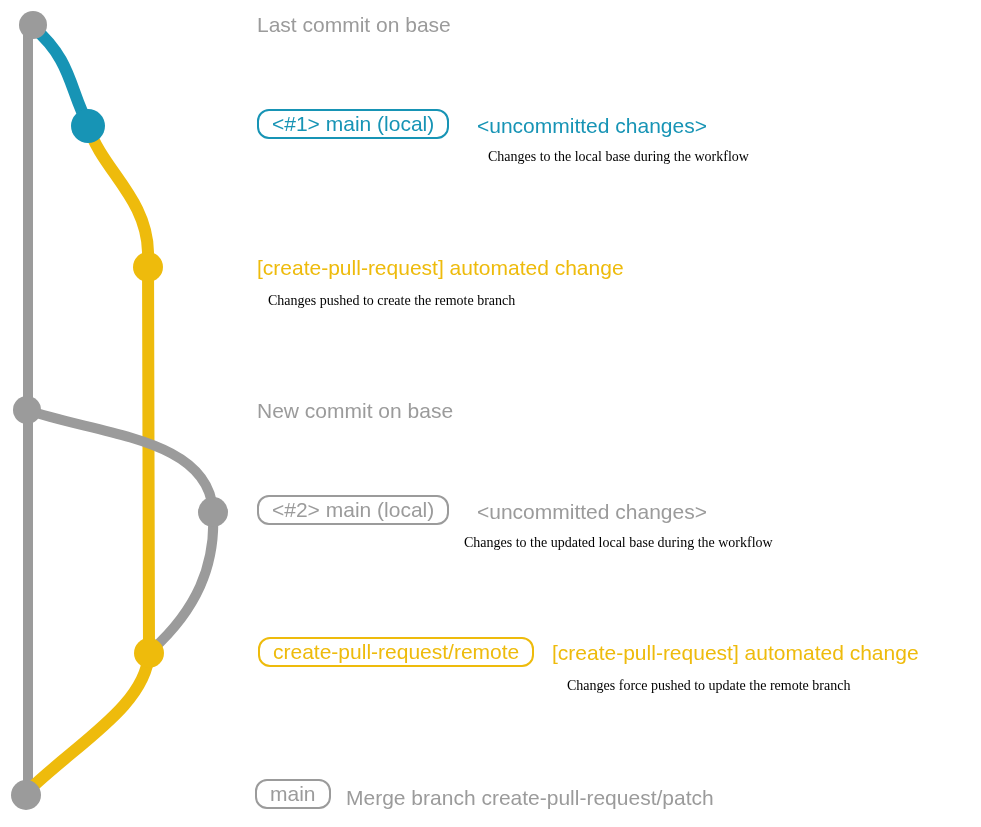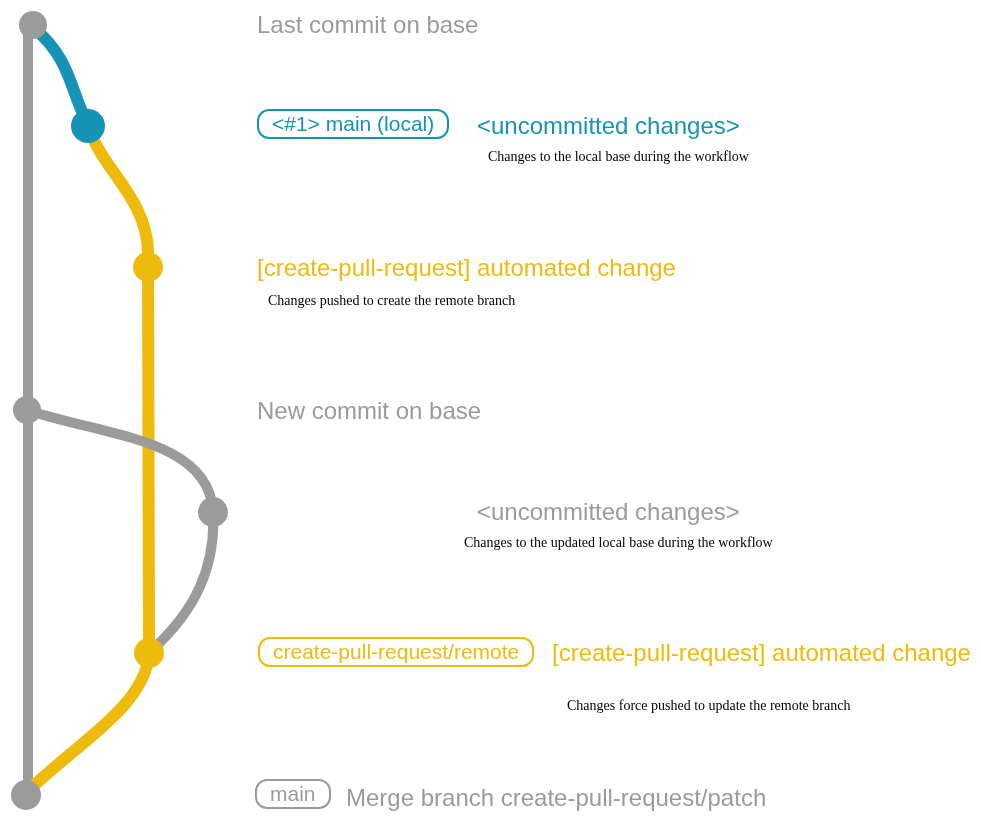--- a/index.html
+++ b/index.html
@@ -14,21 +14,21 @@
   .graph-svg { position: absolute; left: 0; top: 0; }
   .edge { fill: none; stroke-linecap: round; }
   .edge.gray   { stroke: var(--gray,   #9b9b9b); }
   .edge.teal   { stroke: var(--teal,   #1794b5); }
   .edge.yellow { stroke: var(--yellow, #eebb0c); }
   .dot.gray    { fill: var(--gray,   #9b9b9b); }
   .dot.teal    { fill: var(--teal,   #1794b5); }
   .dot.yellow  { fill: var(--yellow, #eebb0c); }
 
   .txt { position: absolute; white-space: nowrap; }
-  .sans  { font-family: "Liberation Sans", sans-serif; font-size: 24px; line-height: 26px; }
+  .sans  { font-family: "Liberation Sans", sans-serif; font-size: 21px; line-height: 26px; }
   .serif { font-family: "Liberation Serif", serif; font-size: 14px; line-height: 24px; color: var(--caption, #000000); }
   .c-gray   { color: var(--gray,   #9b9b9b); }
   .c-teal   { color: var(--teal,   #1794b5); }
   .c-yellow { color: var(--yellow, #eebb0c); }
 
   .badge {
     position: absolute;
     display: inline-flex;
     align-items: center;
     border: 2px solid currentColor;
@@ -68,27 +68,30 @@
       <span>&lt;#1&gt; main (local)</span>
     </div>
   <div class="txt sans c-teal" style="left:477px; top:113px;">&lt;uncommitted changes&gt;</div>
   <div class="txt serif" style="left:488px; top:145px;">Changes to the local base during the workflow</div>
 
   <div class="txt sans c-yellow" style="left:257px; top:255px;">[create-pull-request] automated change</div>
   <div class="txt sans c-gray" style="left:257px; top:398px;">New commit on base</div>
 
   <div class="txt serif" style="left:268px; top:289px;">Changes pushed to create the remote branch</div>
 
+  <div class="badge c-gray" style="left:257px; top:495px;">
+      <span>&lt;#2&gt; main (local)</span>
+    </div>
   <div class="txt sans c-gray" style="left:477px; top:499px;">&lt;uncommitted changes&gt;</div>
   <div class="txt serif" style="left:464px; top:531px;">Changes to the updated local base during the workflow</div>
 
   <div class="badge c-yellow" style="left:258px; top:637px;">
       <span>create-pull-request/remote</span>
     </div>
   <div class="txt sans c-yellow" style="left:552px; top:640px;">[create-pull-request] automated change</div>
-  <div class="txt serif" style="left:567px; top:694px;">Changes force pushed to update the remote branch</div>
+  <div class="txt serif" style="left:567px; top:674px;">Changes force pushed to update the remote branch</div>
 
   <div class="badge c-gray" style="left:255px; top:779px;">
       <span>main</span>
     </div>
   <div class="txt sans c-gray" style="left:346px; top:785px;">Merge branch create-pull-request/patch</div>
 
 </div>
 
 </body></html>

